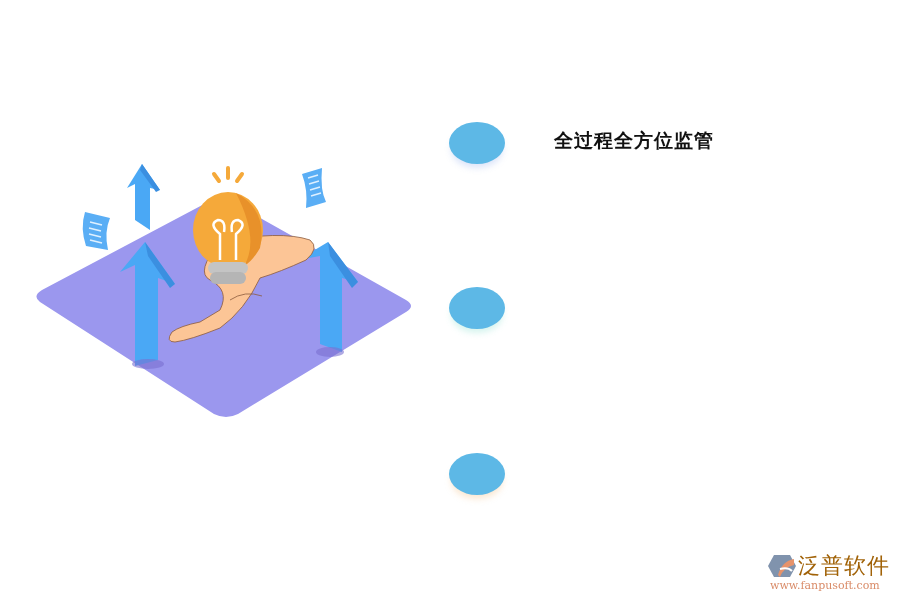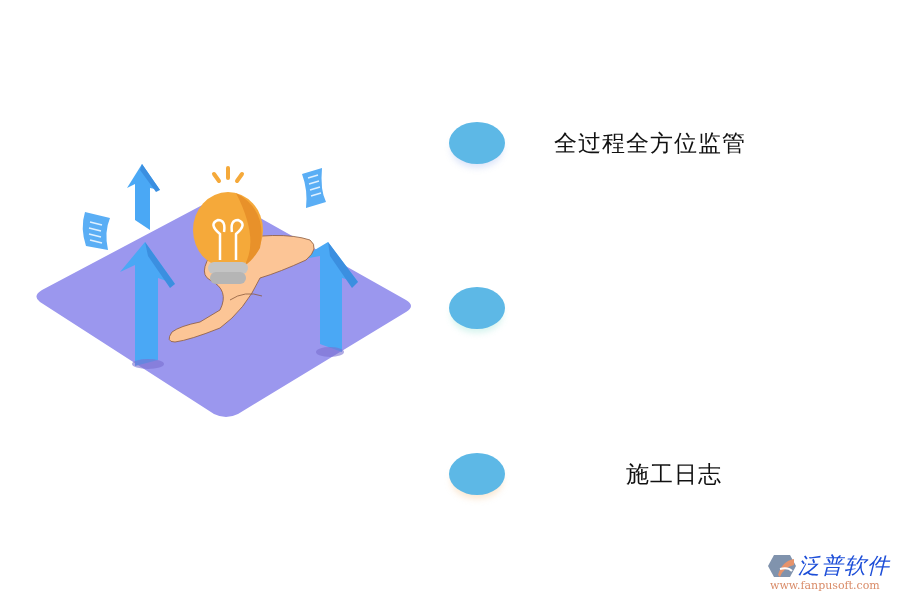--- a/index.html
+++ b/index.html
@@ -11,31 +11,31 @@
     .illustration { position: absolute; left: 30px; top: 160px; width: 390px; height: 270px; }
     .item { position: absolute; left: 446px; width: 420px; height: 50px; }
     .dot {
       position: absolute; left: 3px; top: 4px; width: 56px; height: 42px;
       border-radius: 50%; background: #5db8e6;
       box-shadow: 0 6px 6px -2px rgba(120,150,230,0.25);
     }
     .item.i2 .dot { box-shadow: 0 6px 6px -2px rgba(120,220,200,0.3); }
     .item.i3 .dot { box-shadow: 0 6px 6px -2px rgba(240,190,130,0.35); }
     .label {
-      position: absolute; top: 10px; font-size: 23px; font-weight: normal;
+      position: absolute; top: 10px; font-size: 19px; font-weight: bold;
       color: #111111; letter-spacing: 1px; white-space: nowrap;
     }
     .item.i1 { top: 118px; } .item.i1 .label { left: 108px; }
     .item.i2 { top: 283px; } .item.i2 .label { left: 186px; }
     .item.i3 { top: 449px; } .item.i3 .label { left: 180px; }
     .logo { position: absolute; left: 768px; top: 551px; width: 130px; height: 40px; }
     .logo-mark { position: absolute; left: 0; top: 2px; width: 30px; height: 26px; }
     .logo-name {
-      position: absolute; left: 30px; top: 0px; font-size: 22px; color: #1d4ed8;
-      letter-spacing: 1px; white-space: nowrap; font-style: italic;
+      position: absolute; left: 30px; top: 0px; font-size: 22px; color: #a16207;
+      letter-spacing: 1px; white-space: nowrap;
     }
     .logo-url {
       position: absolute; left: 2px; top: 28px; font-size: 11px; color: #d98b68;
       font-family: "DejaVu Serif", serif; white-space: nowrap; text-align: center;
     }
   </style>
 </head>
 <body>
 
 <div class="illustration">
@@ -96,21 +96,20 @@
 
 <div class="item i1">
   <div class="dot"></div>
   <div class="label">全过程全方位监管</div>
 </div>
 <div class="item i2">
   <div class="dot"></div>
 </div>
 <div class="item i3">
   <div class="dot"></div>
-  <div class="label">施工日志</div>
 </div>
 
 <div class="logo">
   <svg class="logo-mark" viewBox="0 0 30 26">
     <polygon points="6,2 22,2 28,13 22,24 6,24 0,13" fill="#8093ad"></polygon>
     <path d="M10 22 Q14 8 26 6 L26 12 Q16 14 12 24 Z" fill="#e6936b"></path>
     <path d="M12 16 Q20 14 24 18" stroke="#ffffff" stroke-width="2" fill="none"></path>
   </svg>
   <div class="logo-name">泛普软件</div>
   <div class="logo-url">www.fanpusoft.com</div>

